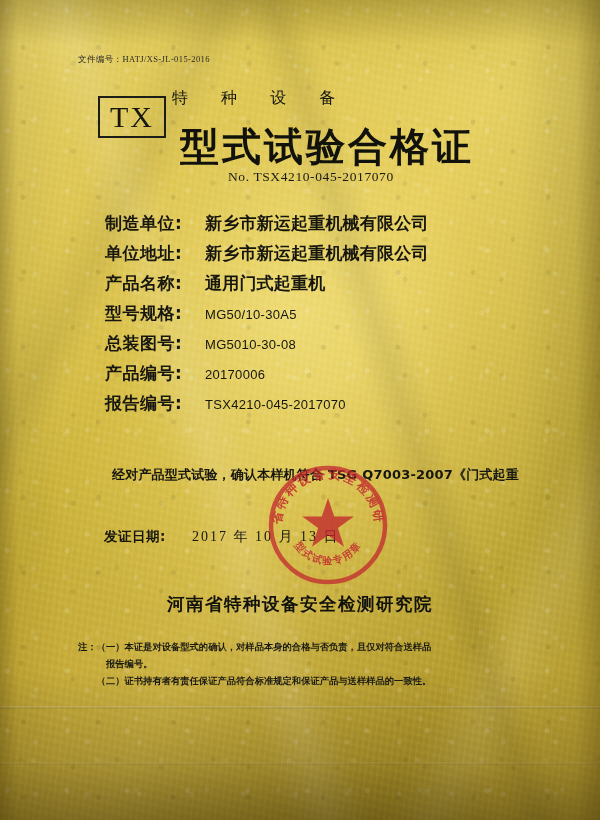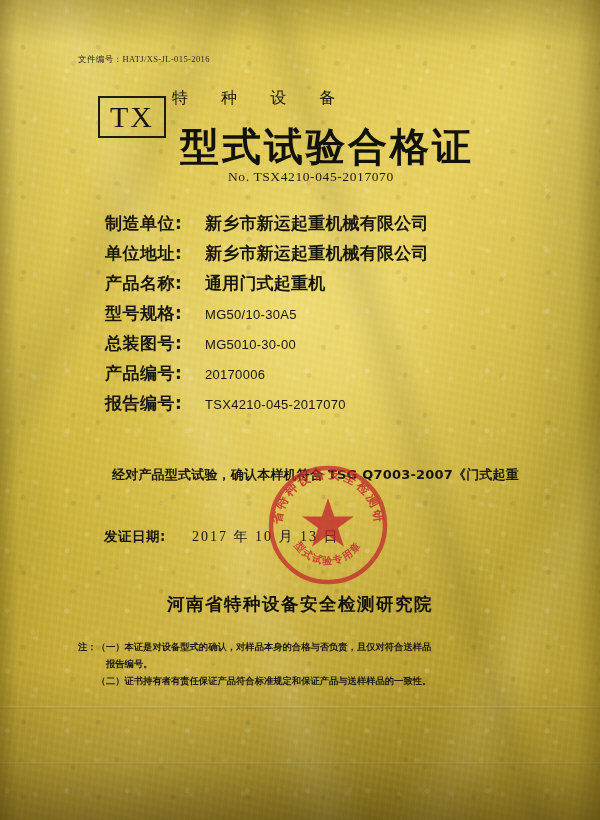--- a/index.html
+++ b/index.html
@@ -297,21 +297,21 @@
       <div class="field-row">
         <div class="field-label">产品名称:</div>
         <div class="field-value">通用门式起重机</div>
       </div>
       <div class="field-row">
         <div class="field-label">型号规格:</div>
         <div class="field-value mono">MG50/10-30A5</div>
       </div>
       <div class="field-row">
         <div class="field-label">总装图号:</div>
-        <div class="field-value mono">MG5010-30-00</div>
+        <div class="field-value mono">MG5010-30-08</div>
       </div>
       <div class="field-row">
         <div class="field-label">产品编号:</div>
         <div class="field-value mono">20170006</div>
       </div>
       <div class="field-row">
         <div class="field-label">报告编号:</div>
         <div class="field-value mono">TSX4210-045-2017070</div>
       </div>
     </div>

